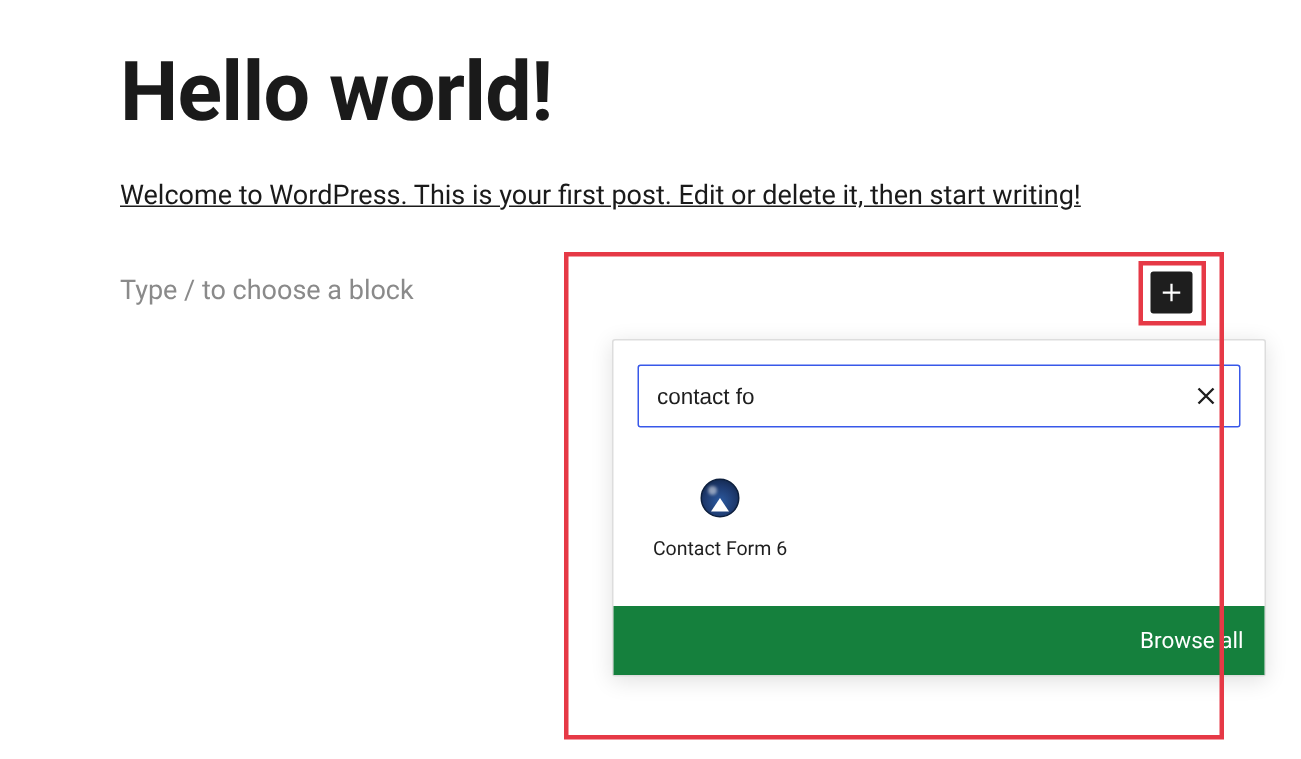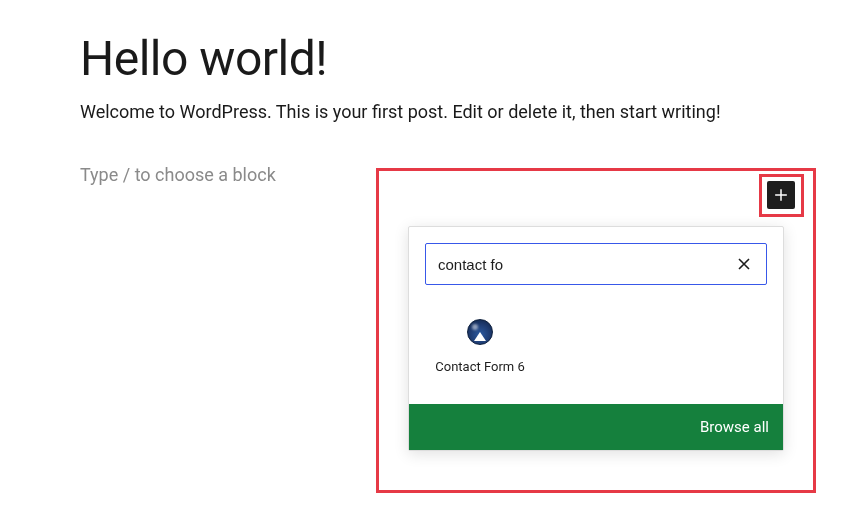--- a/index.html
+++ b/index.html
@@ -12,31 +12,32 @@
       background: #fff;
       width: 867px;
       height: 506px;
       position: relative;
       overflow: hidden;
     }
     .content {
       padding: 30px 80px 0 80px;
     }
     .post-title {
-      font-size: 48px;
-      font-weight: 400;
+      font-size: 55px;
+      font-weight: 700;
       color: #1a1a1a;
-      margin-bottom: 12px;
+      margin-bottom: 24px;
       letter-spacing: -0.5px;
     }
     .post-body {
       font-size: 18px;
       color: #1a1a1a;
       margin-bottom: 36px;
       line-height: 1.4;
+      text-decoration: underline;
     }
     .placeholder-row {
       display: flex;
       align-items: center;
       justify-content: space-between;
       position: relative;
       margin-top: 40px;
     }
     .placeholder-text {
       color: #8a8a8a;
@@ -73,21 +74,21 @@
       border-radius: 2px;
     }
     .add-block-btn svg {
       width: 20px;
       height: 20px;
     }
     .inserter-popover {
       position: absolute;
       top: 226px;
       left: 408px;
-      width: 376px;
+      width: 436px;
       background: #fff;
       border: 1px solid #ddd;
       box-shadow: 0 3px 15px rgba(0,0,0,0.12);
       border-radius: 2px;
     }
     .inserter-search-wrap {
       padding: 16px;
     }
     .inserter-search {
       position: relative;

